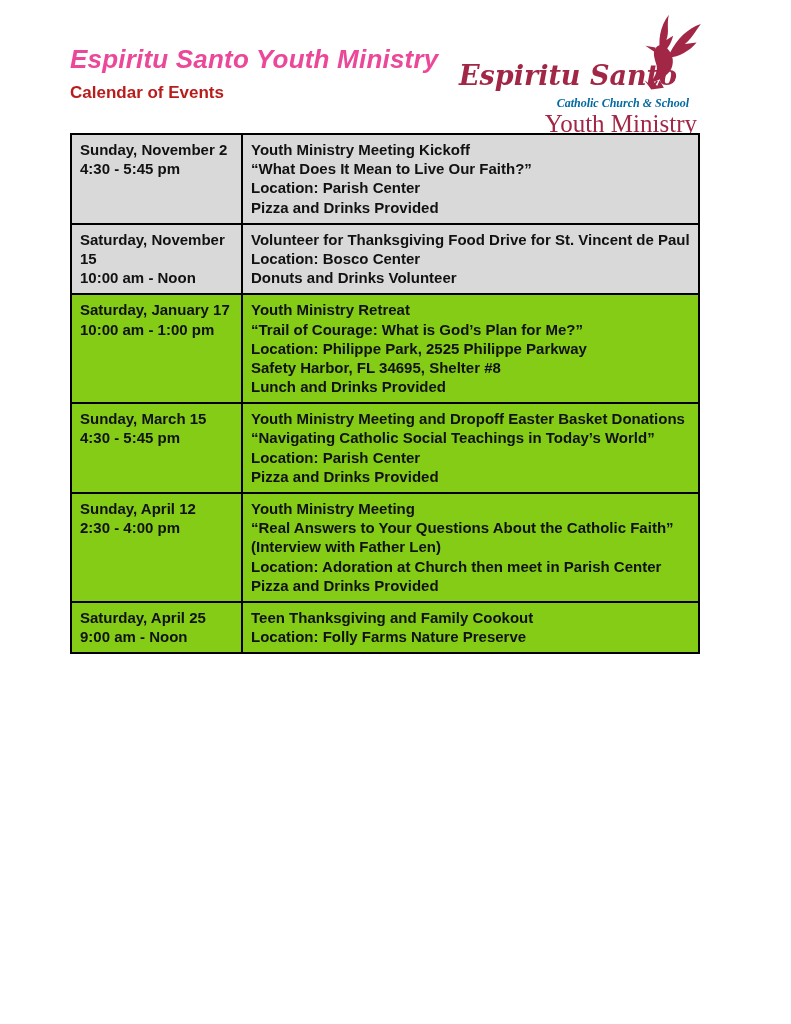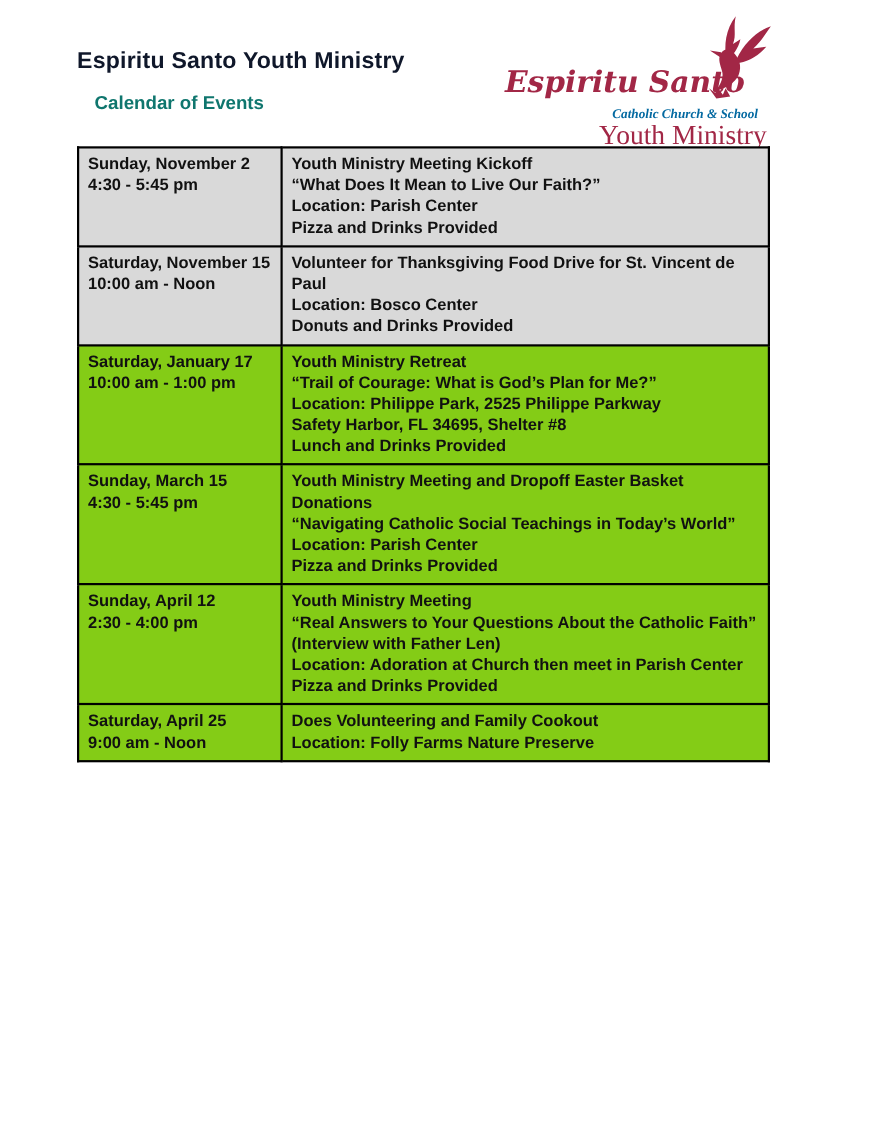--- a/index.html
+++ b/index.html
@@ -10,30 +10,31 @@
     height: 1024px;
     background: #ffffff;
     font-family: "Liberation Sans", sans-serif;
     overflow: hidden;
   }
 
   
   .titles { position:absolute; left:70px; top:44px; }
   .doc-title {
     margin:0 0 8px 0;
-    font-size:21px;
+    font-size:26px;
     font-weight:bold;
-    color:#0f172a;
+    color:#ec4899;
     letter-spacing:0.2px;
+    font-style:italic;
   }
   .doc-subtitle {
-    margin:16px;
+    margin:0;
     font-size:17px;
     font-weight:bold;
-    color:#0f766e;
+    color:#b91c1c;
   }
 
   
   .logo { position:absolute; top:12px; right:88px; width:215px; height:112px; color:#a22746; }
   .logo-dove { position:absolute; top:-4px; right:-2px; width:84px; height:84px; }
   .logo-wordmark {
     position:absolute; top:48px; right:26px;
     font-family:"DejaVu Serif", serif;
     font-style:italic; font-weight:bold;
     font-size:27px; white-space:nowrap;
@@ -64,21 +65,21 @@
   table.events td {
     border:2px solid #000000;
     vertical-align:top;
     padding:5px 8px 6px 8px;
     font-size:15px;
     font-weight:bold;
     color:#111111;
     line-height:1.28;
     background:#84cc16;
   }
-  table.events td.date-cell { width:185px; }
+  table.events td.date-cell { width:171px; }
   table.events tr.shaded td { background:#d9d9d9; }
 </style>
 </head>
 <body>
 
 <div class="page">
 
   <div class="titles">
     <h1 class="doc-title">Espiritu Santo Youth Ministry</h1>
     <h2 class="doc-subtitle">Calendar of Events</h2>
@@ -120,21 +121,21 @@
   </tr>
 
   <tr class="shaded">
     <td class="date-cell">
       <div>Saturday, November 15</div>
       <div>10:00 am - Noon</div>
     </td>
     <td class="details-cell">
             <div>Volunteer for Thanksgiving Food Drive for St. Vincent de Paul</div>
             <div>Location: Bosco Center</div>
-            <div>Donuts and Drinks Provided</div>
+            <div>Donuts and Drinks Volunteer</div>
           </td>
   </tr>
 
 
   <tr>
     <td class="date-cell">
       <div>Saturday, January 17</div>
       <div>10:00 am - 1:00 pm</div>
     </td>
     <td class="details-cell">
@@ -175,20 +176,20 @@
             <div>Pizza and Drinks Provided</div>
           </td>
   </tr>
 
   <tr>
     <td class="date-cell">
       <div>Saturday, April 25</div>
       <div>9:00 am - Noon</div>
     </td>
     <td class="details-cell">
-            <div>Does Volunteering and Family Cookout</div>
+            <div>Teen Thanksgiving and Family Cookout</div>
             <div>Location: Folly Farms Nature Preserve</div>
           </td>
   </tr>
 </tbody>
   </table>
 
 </div>
 
 </body></html>

